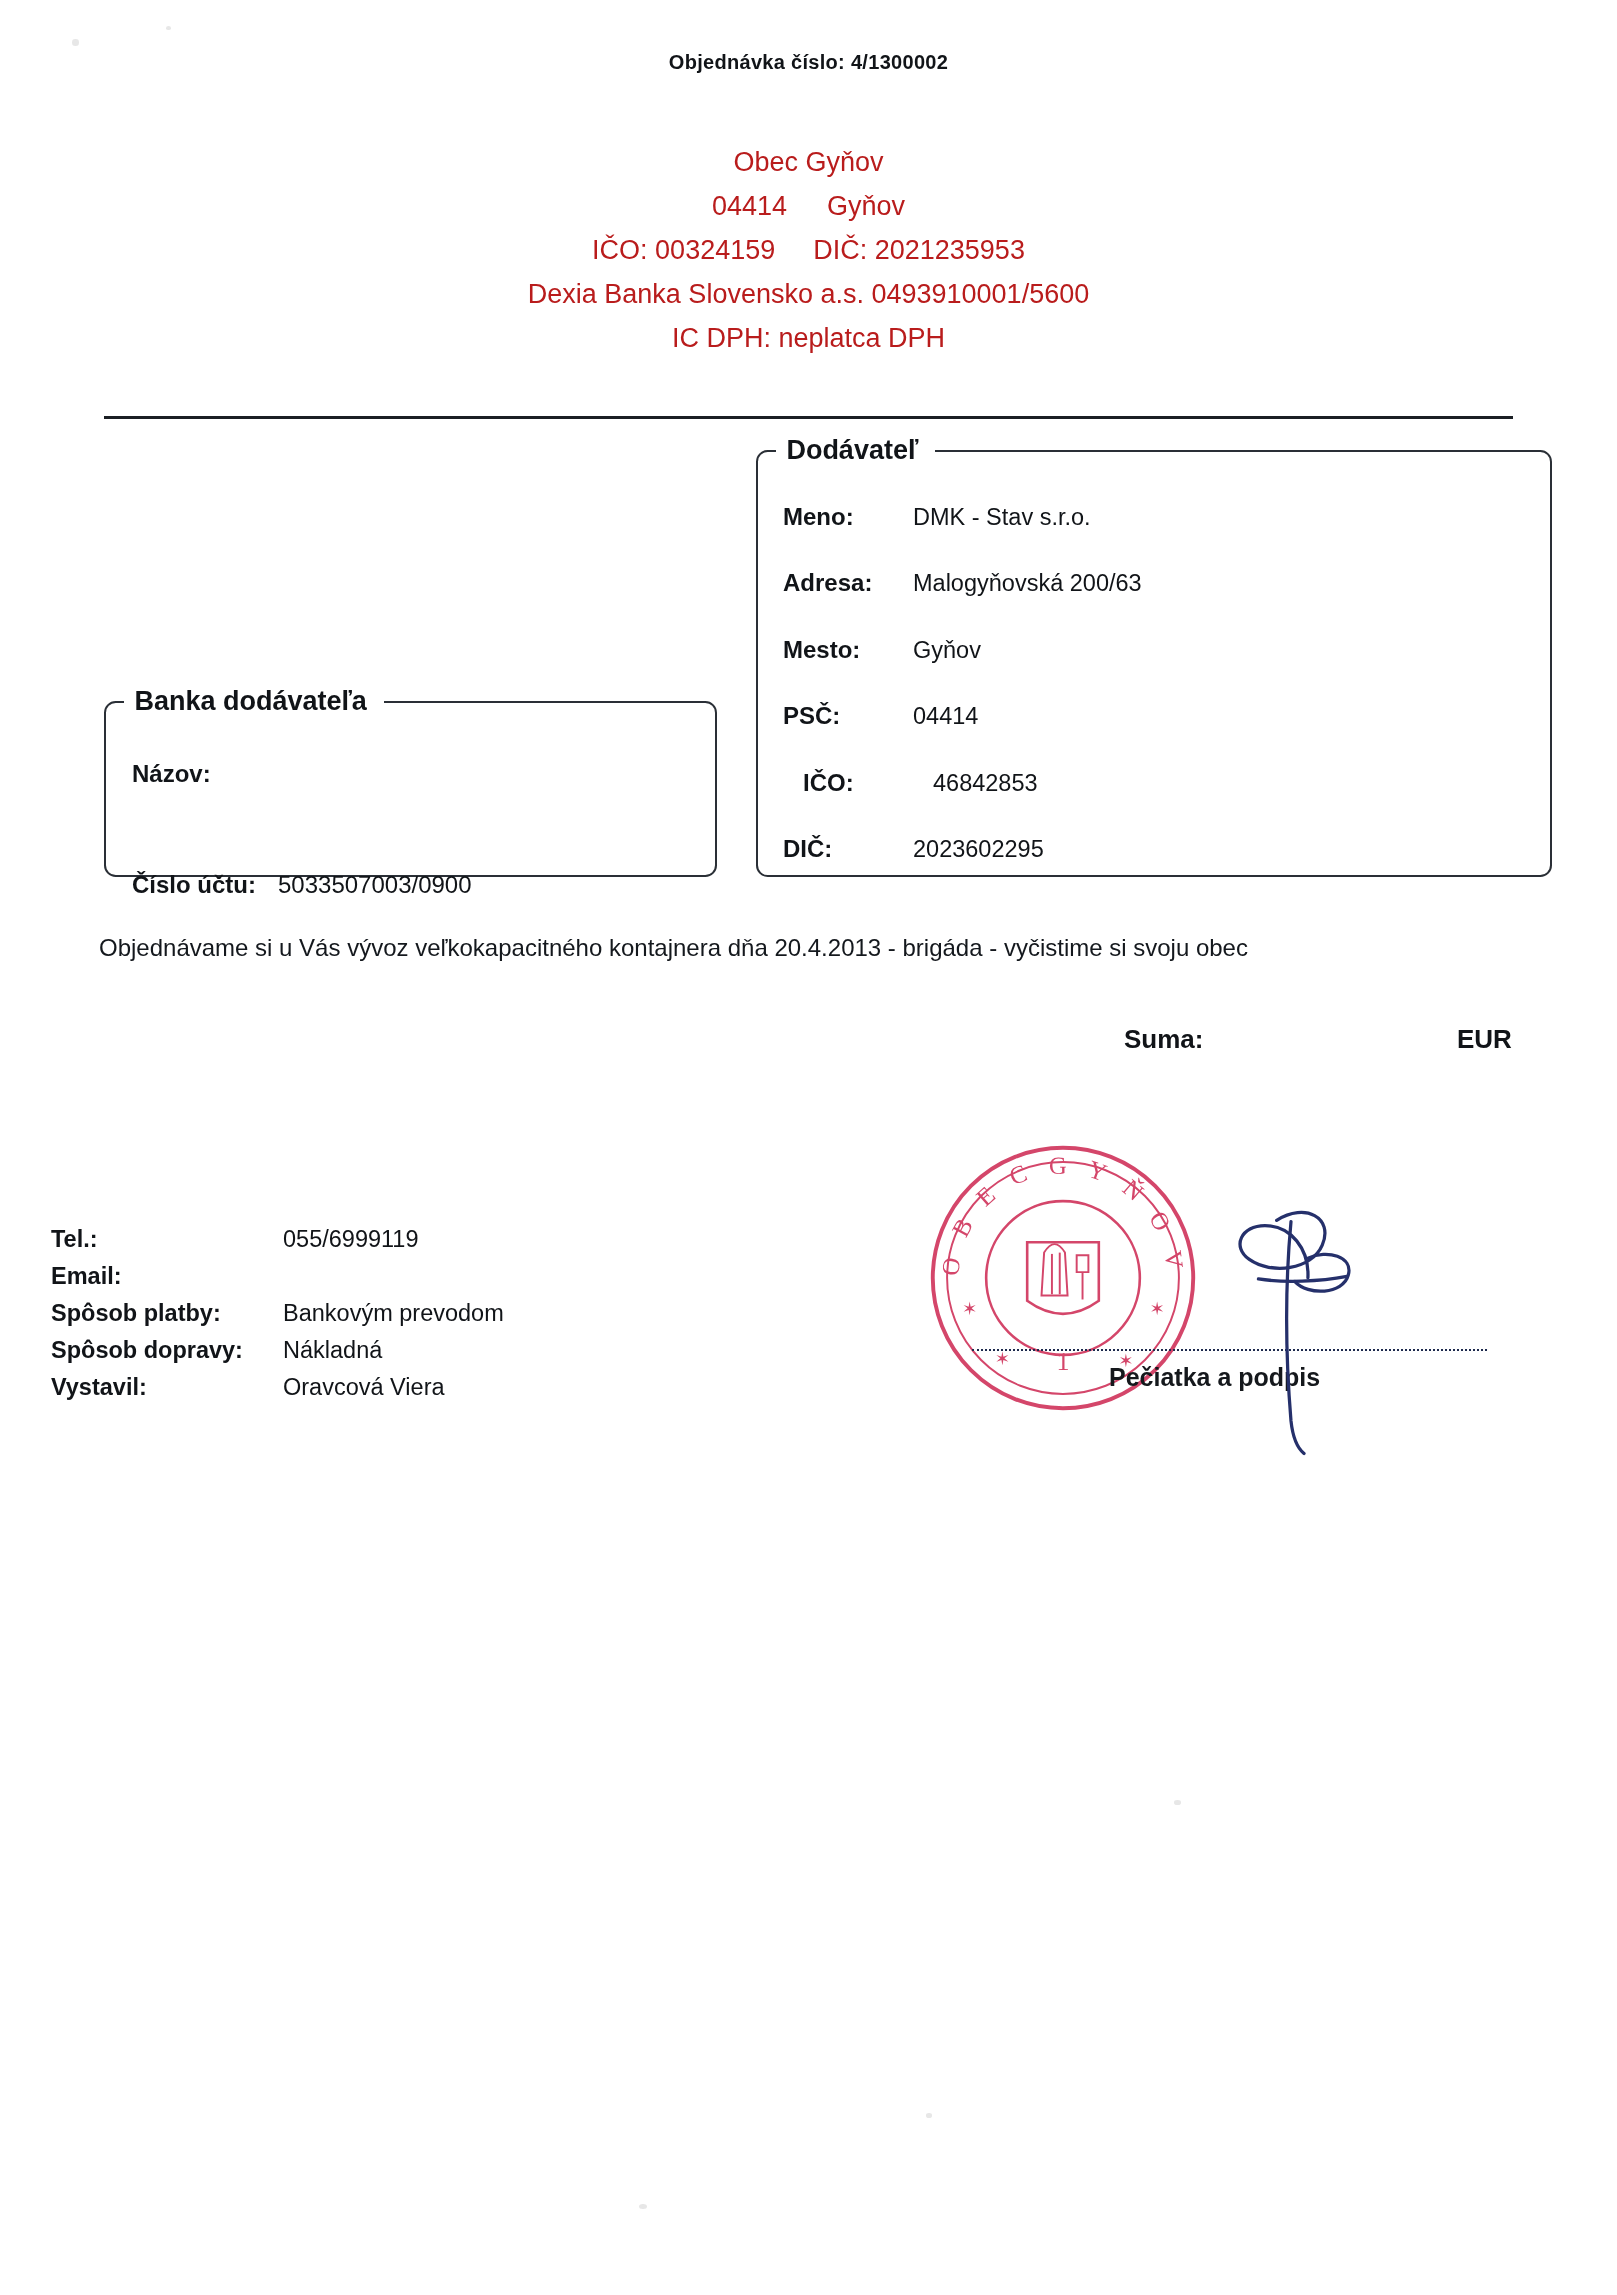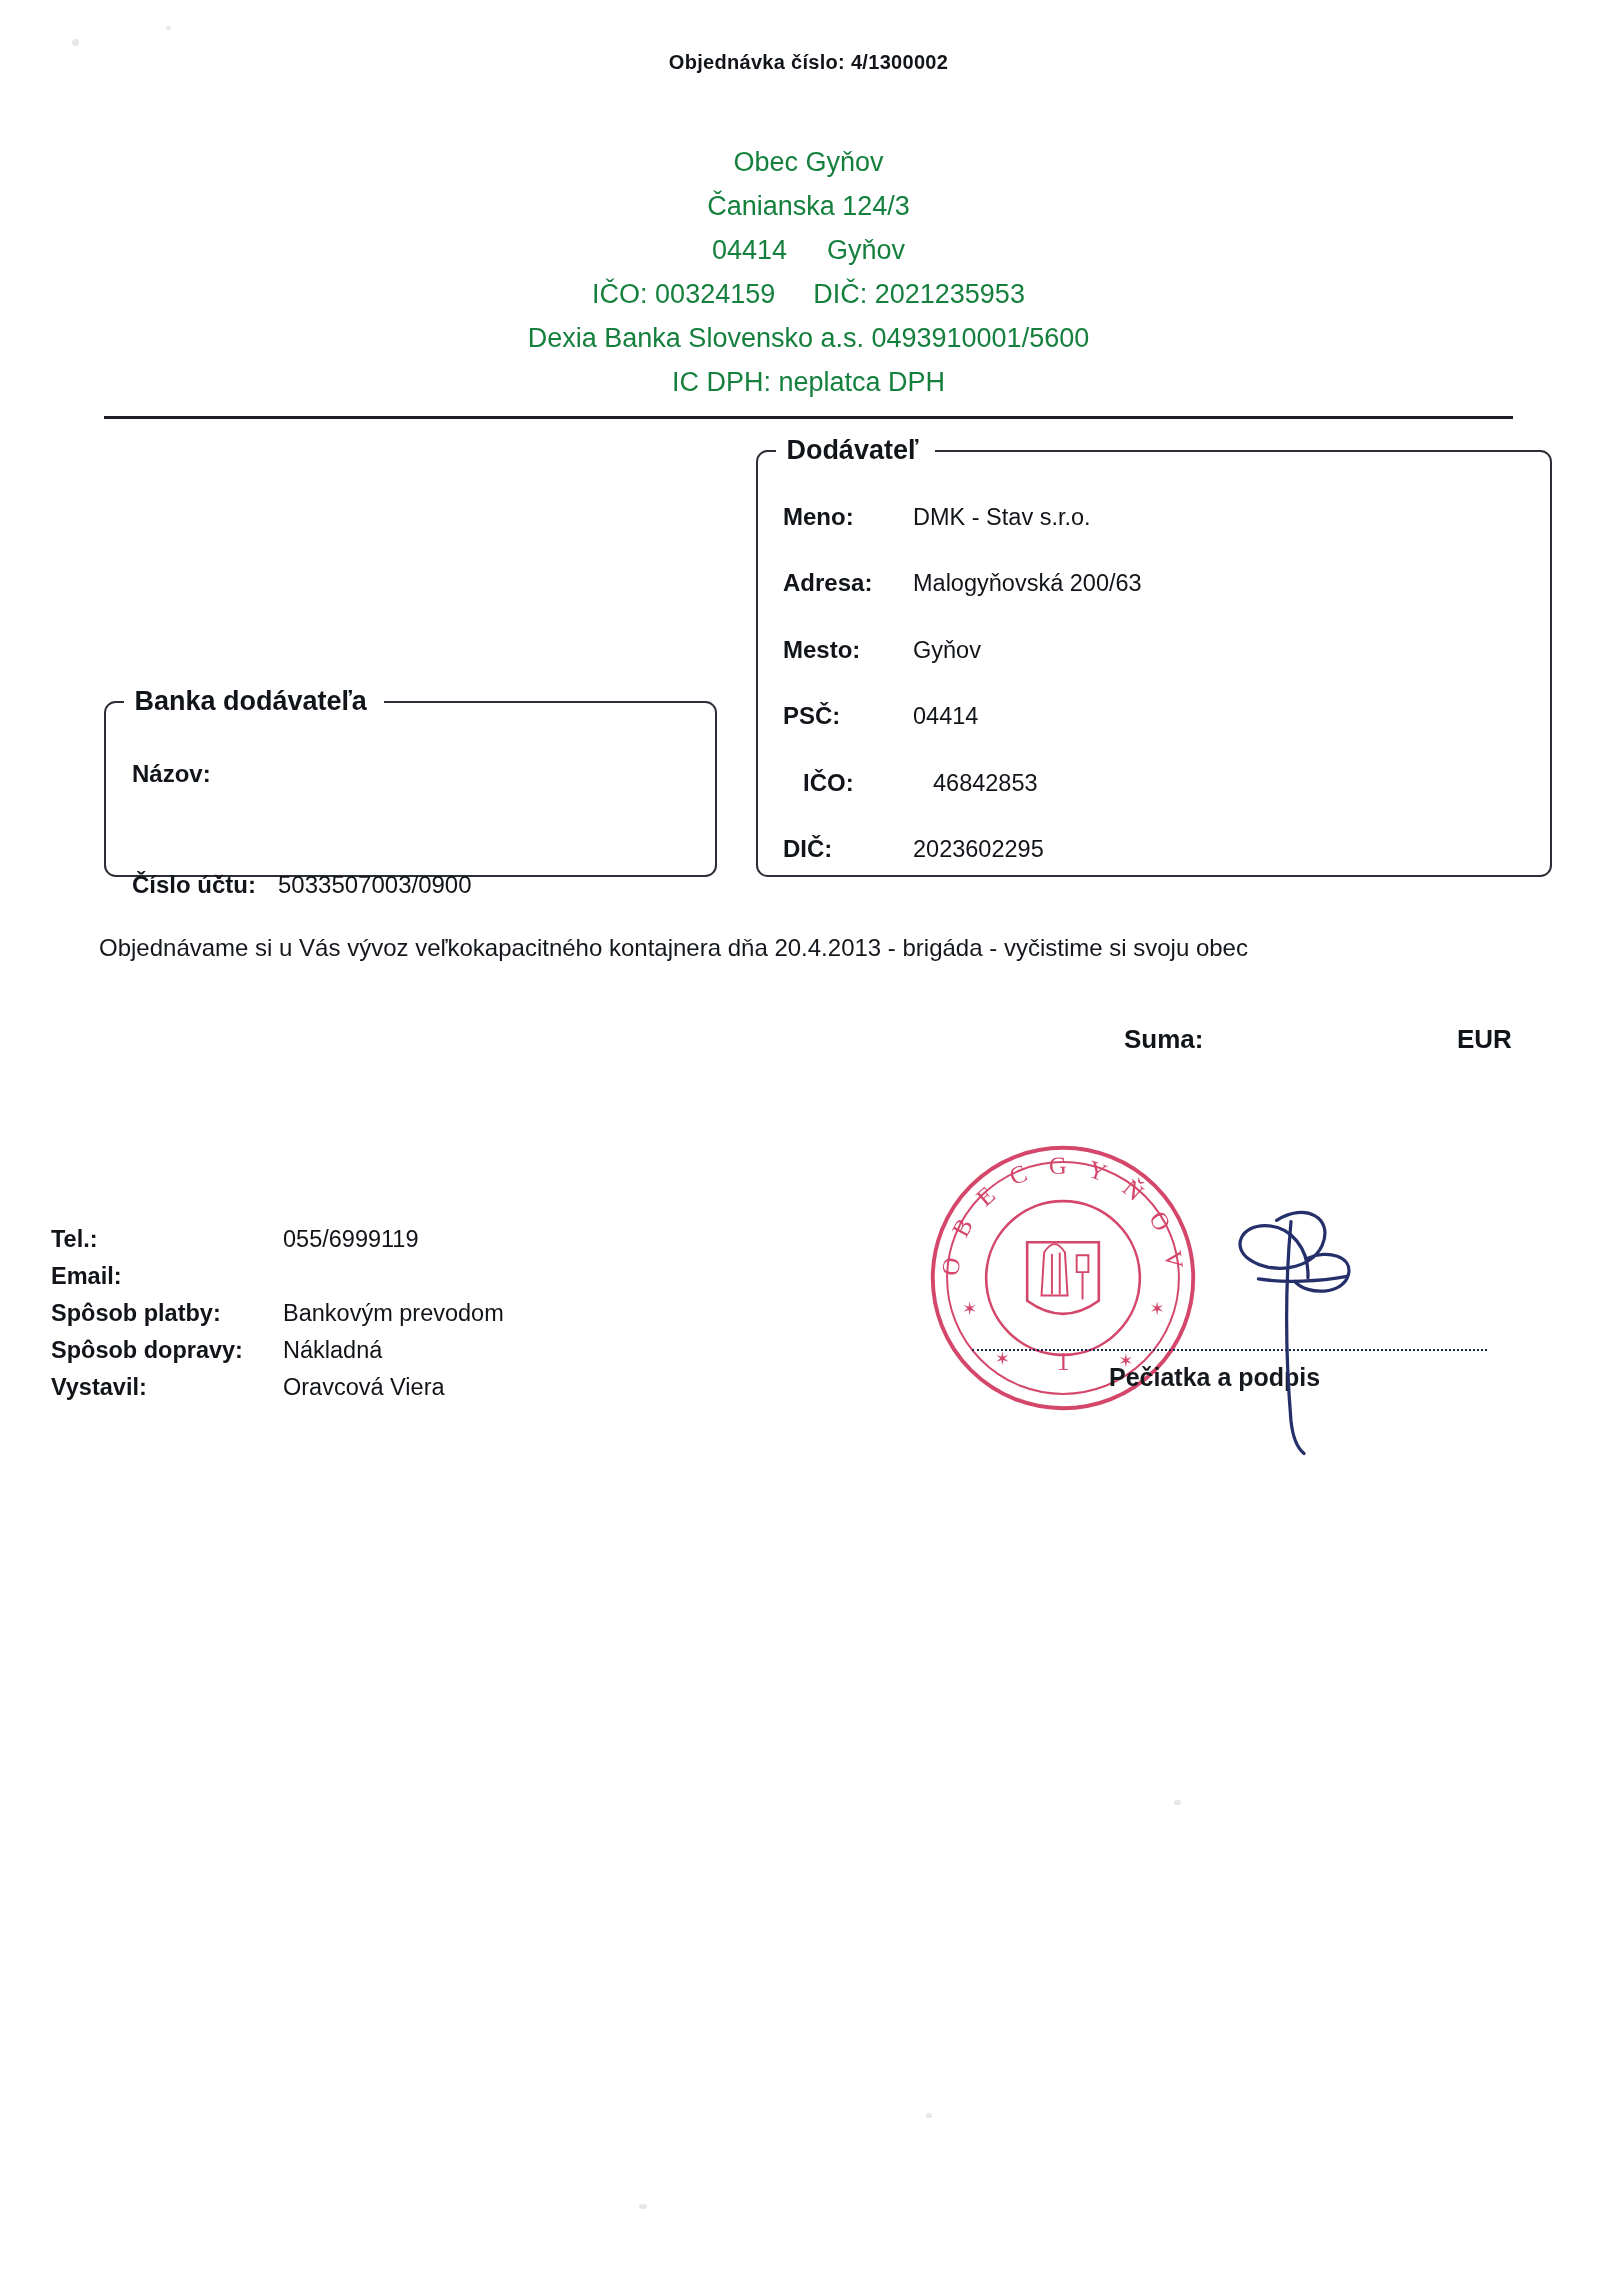--- a/index.html
+++ b/index.html
@@ -38,21 +38,21 @@
 
   .issuer-block {
     position: absolute;
     top: 140px;
     left: 0;
     width: 1617px;
     text-align: center;
     font-size: 27px;
     line-height: 44px;
     font-weight: normal;
-    color: #15803d;
+    color: #b91c1c;
   }
   .issuer-block .line-spaced span.gap {
     display: inline-block;
     width: 40px;
   }
   .issuer-block .line-spaced2 span.gap {
     display: inline-block;
     width: 38px;
   }
 
@@ -246,21 +246,20 @@
   <div class="speck" style="left:72px;top:39px;width:6.5px;height:6.5px;"></div>
   <div class="speck" style="left:166px;top:26px;width:5.2px;height:3.9px;"></div>
   <div class="speck" style="left:926px;top:2113px;width:5.9px;height:4.6px;"></div>
   <div class="speck" style="left:639px;top:2204px;width:7.8px;height:5.2px;"></div>
   <div class="speck" style="left:1174px;top:1800px;width:6.5px;height:4.6px;"></div>
 
   <div class="doc-title">Objednávka číslo: 4/1300002</div>
 
   <div class="issuer-block">
     <div>Obec Gyňov</div>
-    <div>Čanianska 124/3</div>
     <div class="line-spaced">
       <span>04414</span><span class="gap"></span><span>Gyňov</span>
     </div>
     <div class="line-spaced2">
       <span>IČO: 00324159</span><span class="gap"></span><span>DIČ: 2021235953</span>
     </div>
     <div>Dexia Banka Slovensko a.s. 0493910001/5600</div>
     <div>IC DPH: neplatca DPH</div>
   </div>
 

